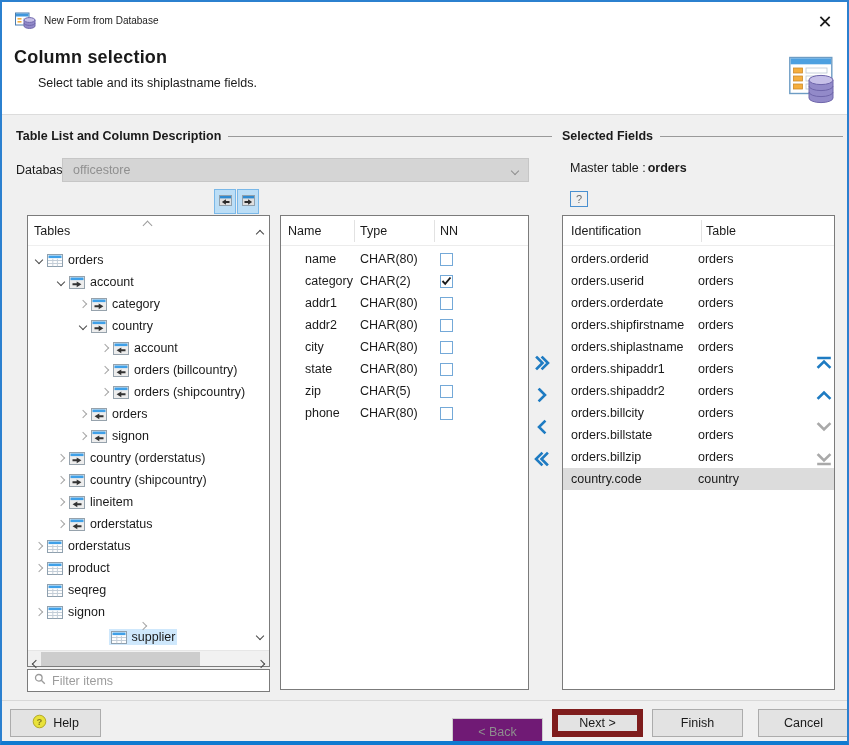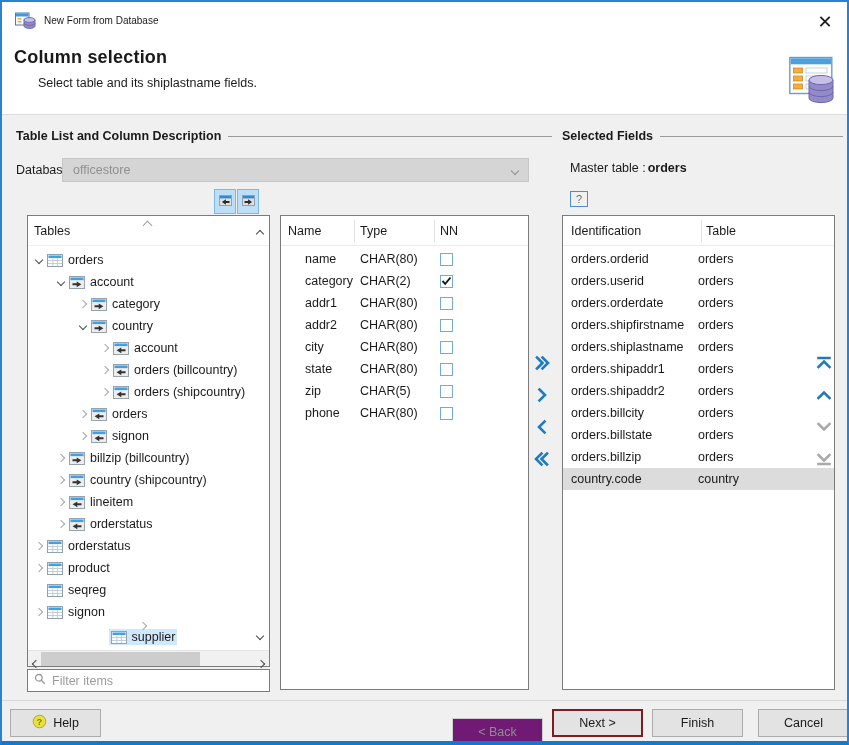--- a/index.html
+++ b/index.html
@@ -103,21 +103,21 @@
   #master { left:568px; top:159px; display:flex; gap:2px; }
   #qbtn { left:568px; top:189px; width:18px; height:16px; border:1px solid #4a90d0; background:#f0f0f0;
           color:#6f6f6f; font-size:11px; display:flex; align-items:center; justify-content:center; }
 
   
   .footer { left:0; right:0; bottom:0; height:41px; background:#f0f0f0; border-top:1px solid #d8d8d8; }
   .btn { position:absolute; top:8px; height:28px; width:91px; background:#e3e3e3; border:1px solid #acacac;
          display:flex; align-items:center; justify-content:center; gap:6px; font-size:12.5px; color:#1a1a1a; }
   #btn-help   { left:8px; }
   #btn-back   { left:450px; background:#701a75; border-color:#cecece; color:#8e8e8e;margin-top:9px; }
-  #btn-next   { left:550px; border:2px solid #7f1d1d; }
+  #btn-next   { left:550px; border:6px solid #7f1d1d; }
   #btn-finish { left:650px; }
   #btn-cancel { left:756px;text-align:right; }
 </style>
 </head>
 <body>
 
 <div class="window">
 
   <div class="abs whiteband"></div>
 
@@ -335,21 +335,21 @@
             <i class="chev r"></i>
           </span>
           <span class="tbody">
             <span class="ticon">
               <svg width="16" height="13" viewBox="0 0 16 13">
                 <rect x="0.5" y="0.5" width="15" height="12" fill="#ededed" stroke="#96a2ac"></rect>
                 <rect x="1.5" y="1.5" width="13" height="2.6" fill="#3fa0e8"></rect>
                 <path d="M3.5 7.3 h4.2 v-1.9 l4.7 2.9 -4.7 2.9 v-1.9 h-4.2 z" fill="#333333"></path>
               </svg>
             </span>
-            <span>billzip (billcountry)</span>
+            <span>country (orderstatus)</span>
           </span>
         </div>
         <div class="trow" style="padding-left: 27px;">
           <span class="exp">
             <i class="chev r"></i>
           </span>
           <span class="tbody">
             <span class="ticon">
               <svg width="16" height="13" viewBox="0 0 16 13">
                 <rect x="0.5" y="0.5" width="15" height="12" fill="#ededed" stroke="#96a2ac"></rect>

